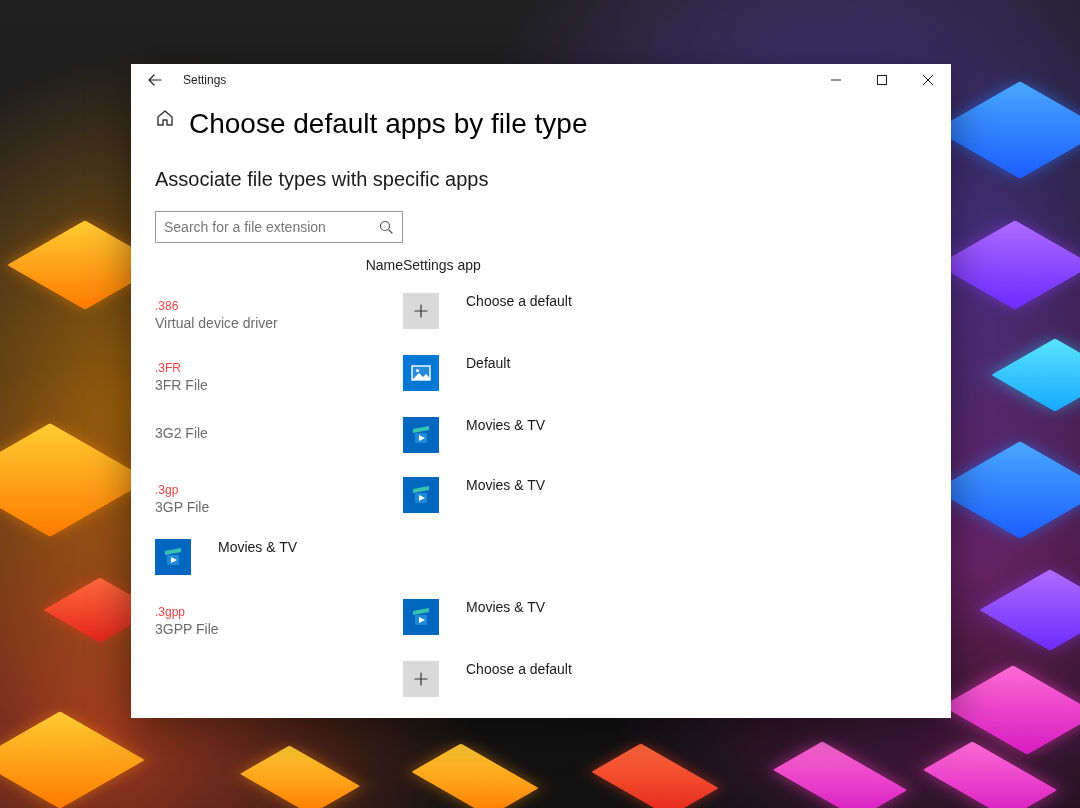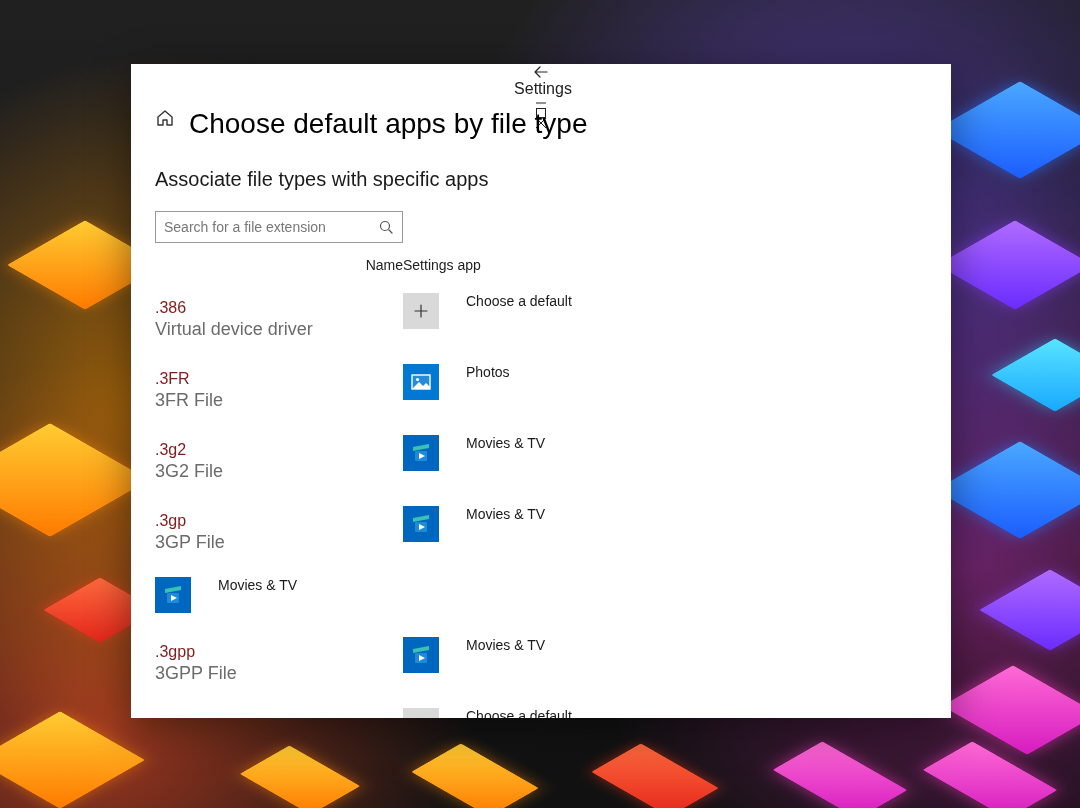--- a/index.html
+++ b/index.html
@@ -41,21 +41,21 @@
     left: 131px; top: 64px;
     width: 820px; height: 654px;
     background: #ffffff;
     box-shadow: 0 10px 40px rgba(0,0,0,.45);
     display: flex; flex-direction: column;
     overflow: hidden;
   }
   .titlebar {
     height: 32px;
     display: flex; align-items: center;
-    font-size: 16px; color: #222; flex-direction: column;
+    font-size: 12px; color: #222;
   }
   .titlebar .back {
     width: 48px; height: 32px; display:flex; align-items:center; justify-content:center;
     cursor: default;
   }
   .titlebar .title { flex: 0 0 auto; padding-left: 4px; }
   .titlebar .spacer { flex: 1; }
   .winbtn { width: 46px; height: 32px; display:flex; align-items:center; justify-content:center; }
 
   .content {
@@ -85,22 +85,22 @@
   .cols { display: flex; font-size: 14px; color:#222; margin-bottom: 10px; text-align: right; }
   .cols .c1 { width: 248px; }
   .cols .c2 { }
 
   .rows { }
   .row {
     display: flex; align-items: flex-start;
     padding: 10px 0 14px 0;
   }
   .row .left { width: 248px; padding-top: 6px; }
-  .row .ext { font-size: 16px; color:#7f1d1d; }
-  .row .desc { font-size: 18px; color:#6b6b6b; margin-top: 2px; }
+  .row .ext { font-size: 12px; color:#ef4444; }
+  .row .desc { font-size: 14px; color:#6b6b6b; margin-top: 2px; }
   .row .right {
     display: flex; align-items: flex-start; gap: 27px;
     min-height: 36px; cursor: default;
   }
   .appicon {
     width: 36px; height: 36px; display:flex; align-items:center; justify-content:center;
     flex: 0 0 auto;
   }
   .appicon.plus { background:#d9d9d9; color:#333; }
   .appicon.photos { background:#0078d4; }
@@ -209,26 +209,25 @@
           </div>
           <div class="right">
   <div class="appicon photos">
     <svg width="22" height="22" viewBox="0 0 22 22">
       <rect x="2" y="4" width="18" height="14" fill="#ffffff" opacity="0.15"></rect>
       <rect x="2" y="4" width="18" height="14" fill="none" stroke="#fff" stroke-width="1.4"></rect>
       <circle cx="7.5" cy="8.5" r="1.6" fill="#fff"></circle>
       <path d="M3 17 L9 11 L13 15 L16 12 L20 16 V18 H3 Z" fill="#fff"></path>
     </svg>
   </div>
-<div class="applabel">Photos</div>
-          </div>
-        </div>
-        <div class="row">
-          <div class="left">
-            <div class="ext">.3g2</div>
+<div class="applabel">Default</div>
+          </div>
+        </div>
+        <div class="row">
+          <div class="left">
             <div class="desc">3G2 File</div>
           </div>
           <div class="right">
   <div class="appicon movies">
     <svg width="24" height="24" viewBox="0 0 24 24">
       <path d="M4 6 L20 3 L20 7 L4 10 Z" fill="#37c2b1"></path>
       <rect x="6" y="10" width="12" height="10" rx="1" fill="#1f8bd8"></rect>
       <path d="M10 12 L16 15 L10 18 Z" fill="#fff"></path>
     </svg>
   </div>

